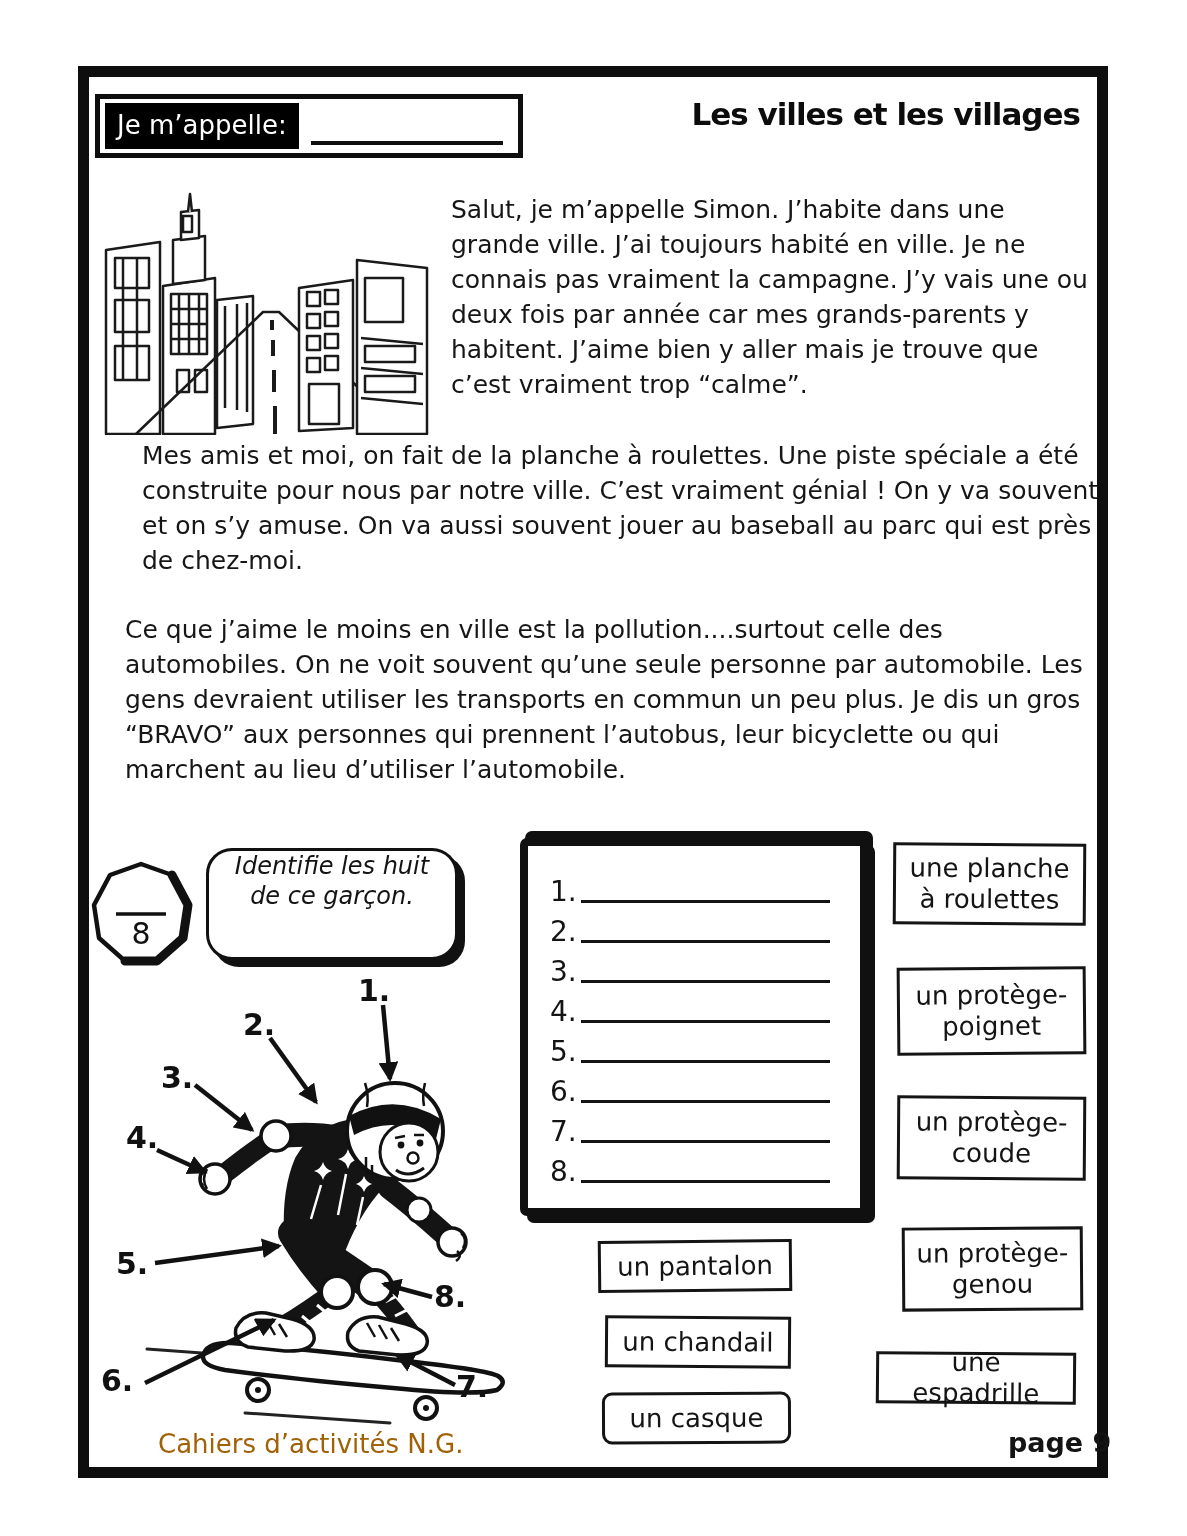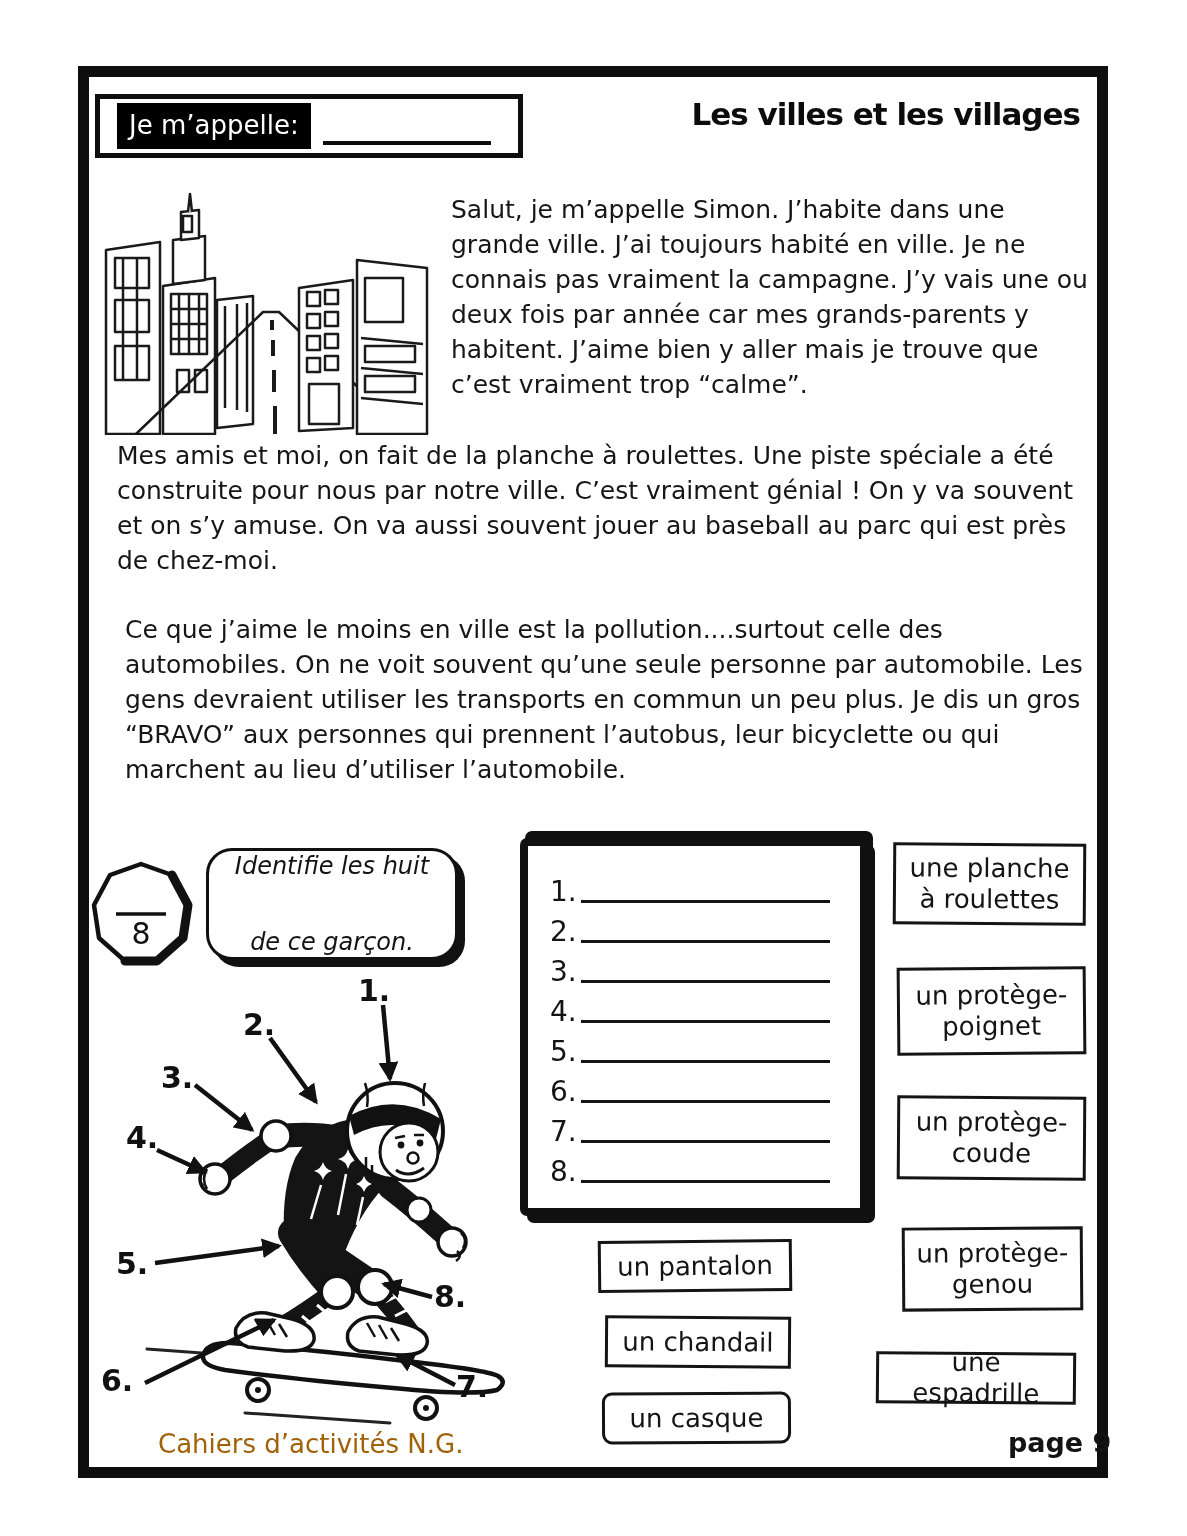--- a/index.html
+++ b/index.html
@@ -8,52 +8,52 @@
     font-family:"DejaVu Sans",sans-serif;color:#141414;overflow:hidden;
   }
   .frame{
     position:absolute;left:78px;top:66px;width:1030px;height:1412px;
     border:11px solid #0e0e0e;background:#fff;box-sizing:border-box;
   }
   
   .namebox{
     position:absolute;left:95px;top:94px;width:428px;height:64px;
     border:5px solid #0e0e0e;background:#fff;box-sizing:border-box;
-    display:flex;align-items:center;padding:17px;
+    display:flex;align-items:center;padding:5px;
   }
   .namebox .label{
     background:#000;color:#fff;font-size:26px;padding:7px 12px 9px 12px;
     white-space:nowrap;
   }
   .namebox .blank{
     flex:1;border-bottom:4px solid #0e0e0e;height:34px;margin:0 10px 0 12px;
   }
   .title{
     position:absolute;left:600px;top:96px;width:480px;text-align:right;
     font-size:31px;font-weight:800;letter-spacing:-1px;color:#0c0c0c;
   }
   
   .para{font-size:25px;line-height:35px;color:#161616;position:absolute;}
   .p1{left:451px;top:192px;width:650px;}
-  .p2{left:117px;top:438px;width:985px;}
+  .p2{left:142px;top:438px;width:985px;}
   .p3{left:125px;top:612px;width:985px;}
   
   .city{position:absolute;left:103px;top:188px;width:327px;height:247px;}
   .skater{position:absolute;left:95px;top:975px;width:430px;height:450px;}
   .octagon{position:absolute;left:88px;top:858px;width:106px;height:112px;}
   .octagon .score{
     position:absolute;left:0;top:58px;width:106px;text-align:center;
     font-size:30px;color:#111;
   }
   
   .bubble{
     position:absolute;left:206px;top:848px;width:252px;height:112px;
     border:3px solid #111;border-radius:26px;background:#fff;
     box-shadow:7px 7px 0 #111;box-sizing:border-box;
-    display:flex;flex-direction:column;justify-content:space-between;align-items:center;
+    display:flex;flex-direction:column;justify-content:flex-start;align-items:center;
     font-style:italic;font-size:24px;line-height:30px;color:#141414;
   }
   
   .ansbox{
     position:absolute;left:520px;top:838px;width:348px;height:378px;
     border:8px solid #101010;border-radius:7px;background:#fff;box-sizing:border-box;
     box-shadow:7px 7px 0 #101010, 5px -7px 0 #101010;
     padding:20px 28px 12px 22px;display:flex;flex-direction:column;
   }
   .ans-row{display:flex;align-items:flex-end;height:40px;}

